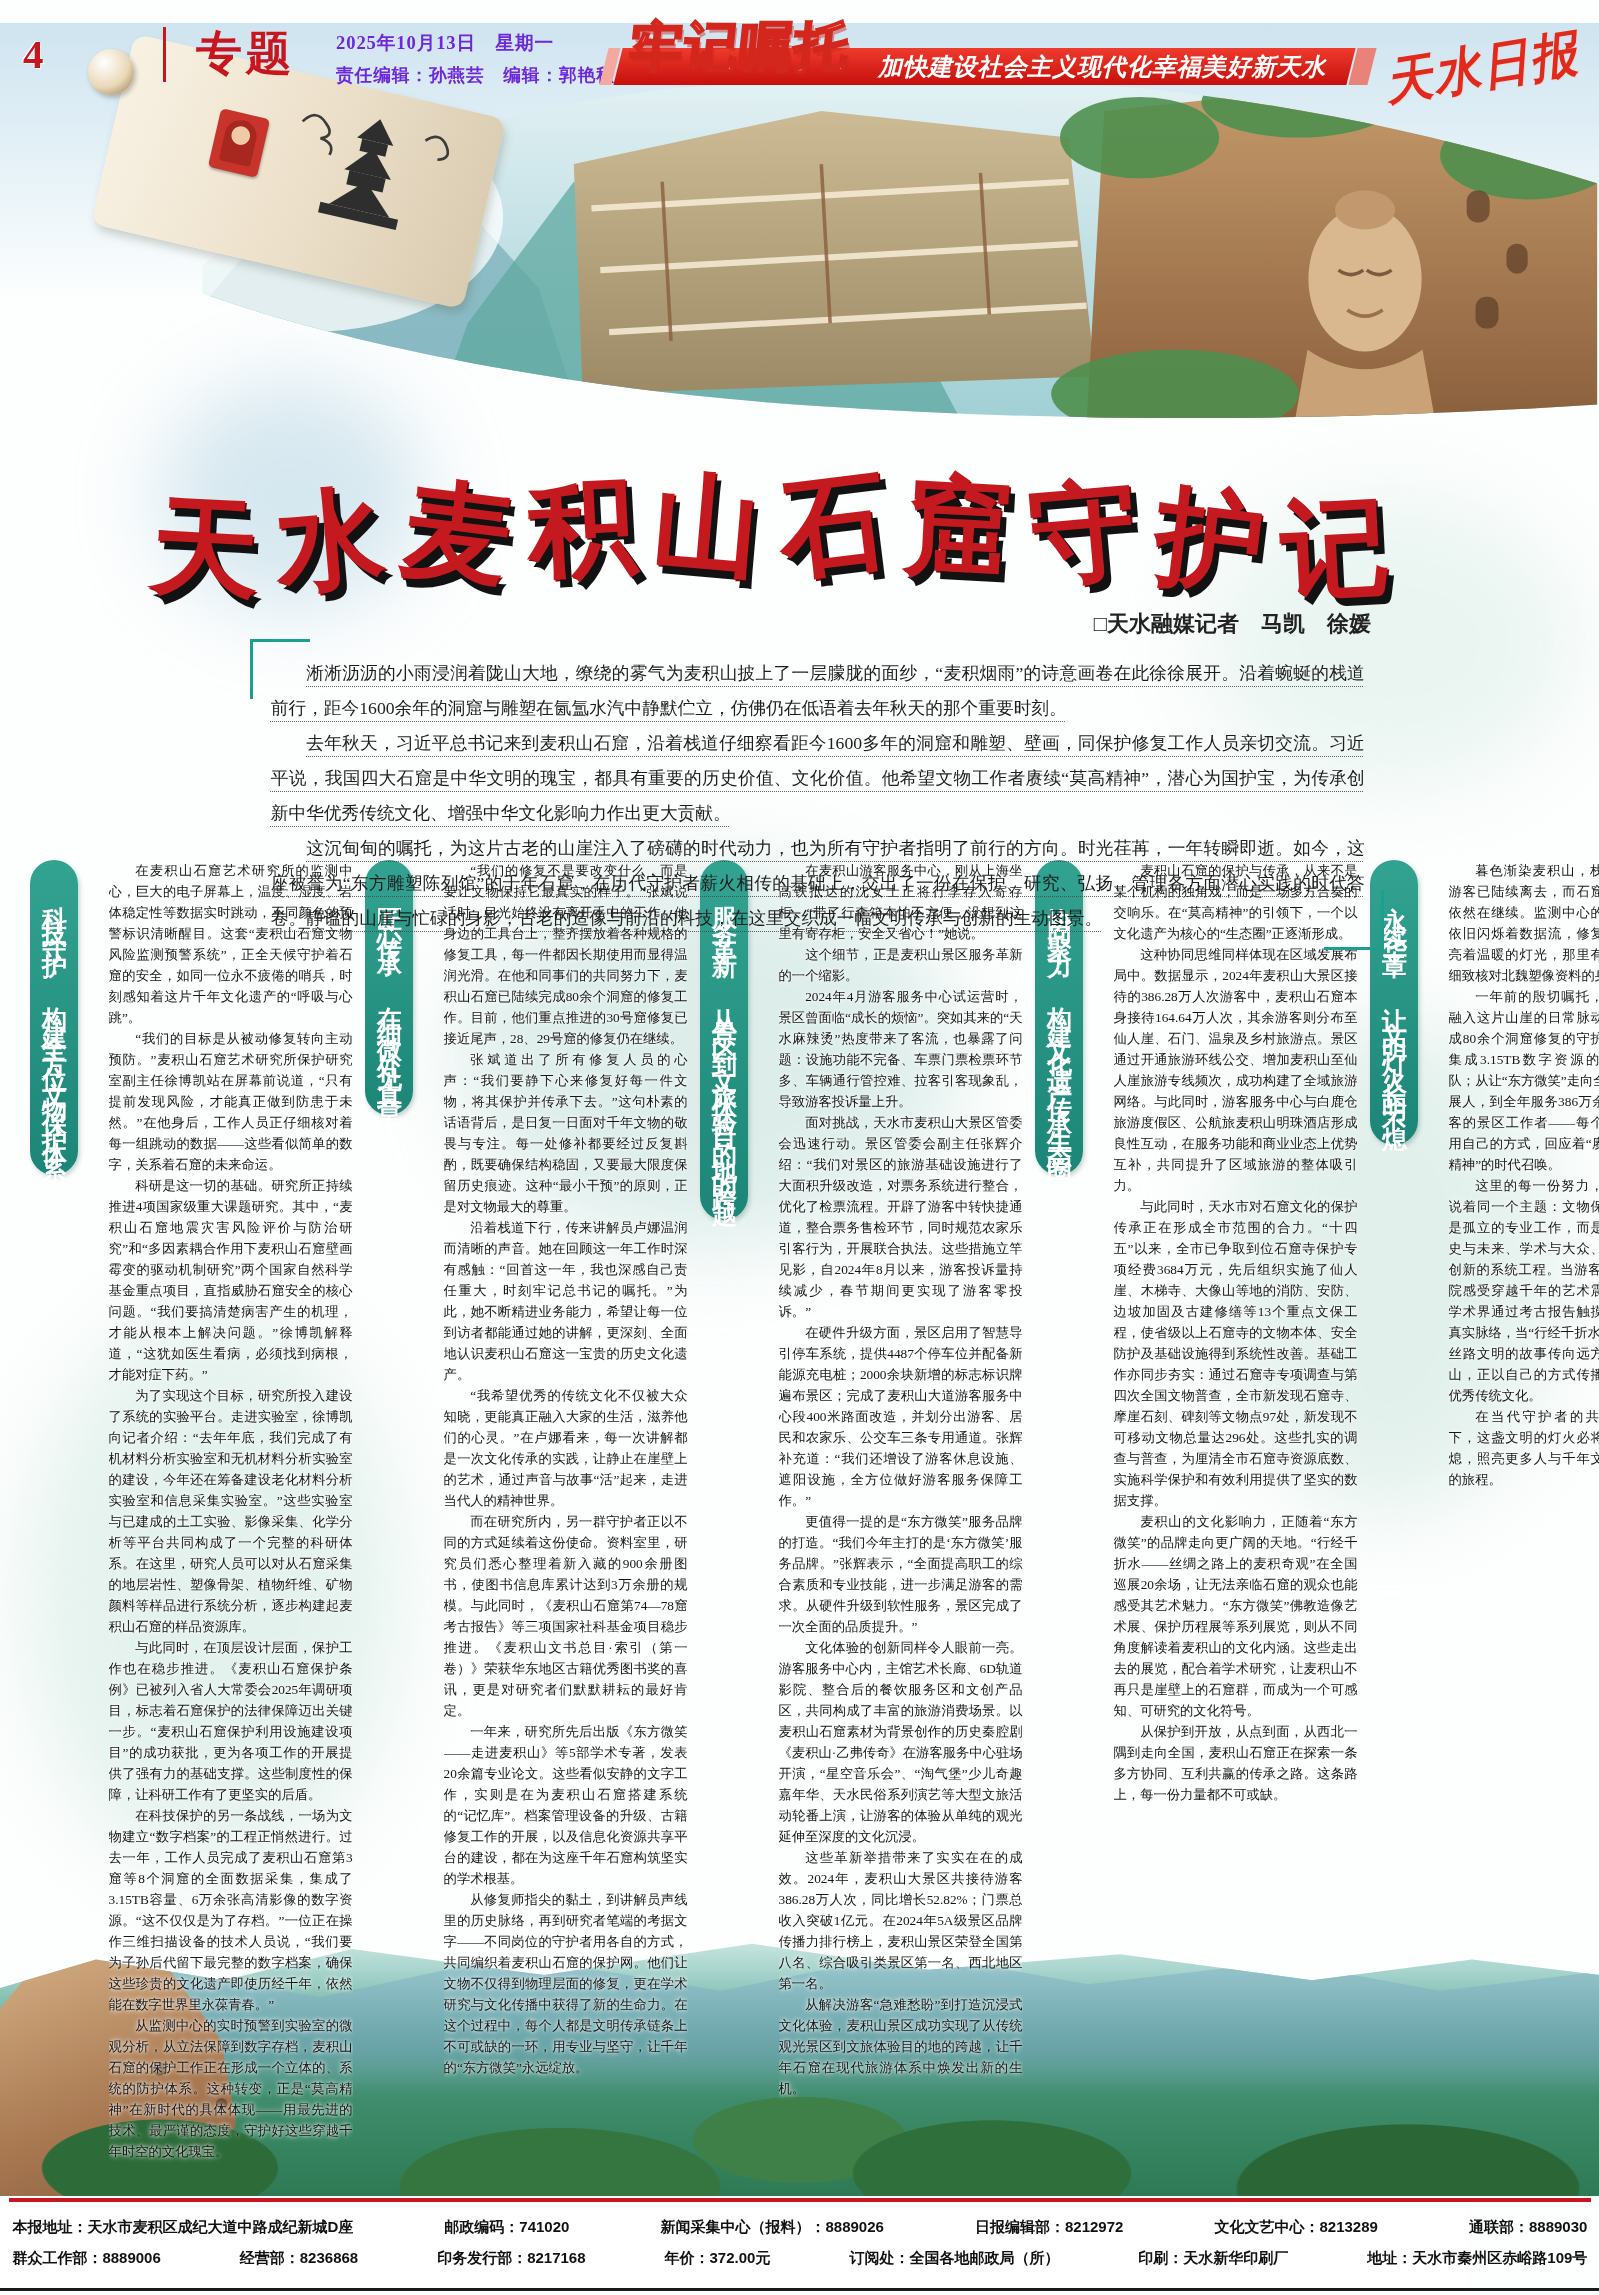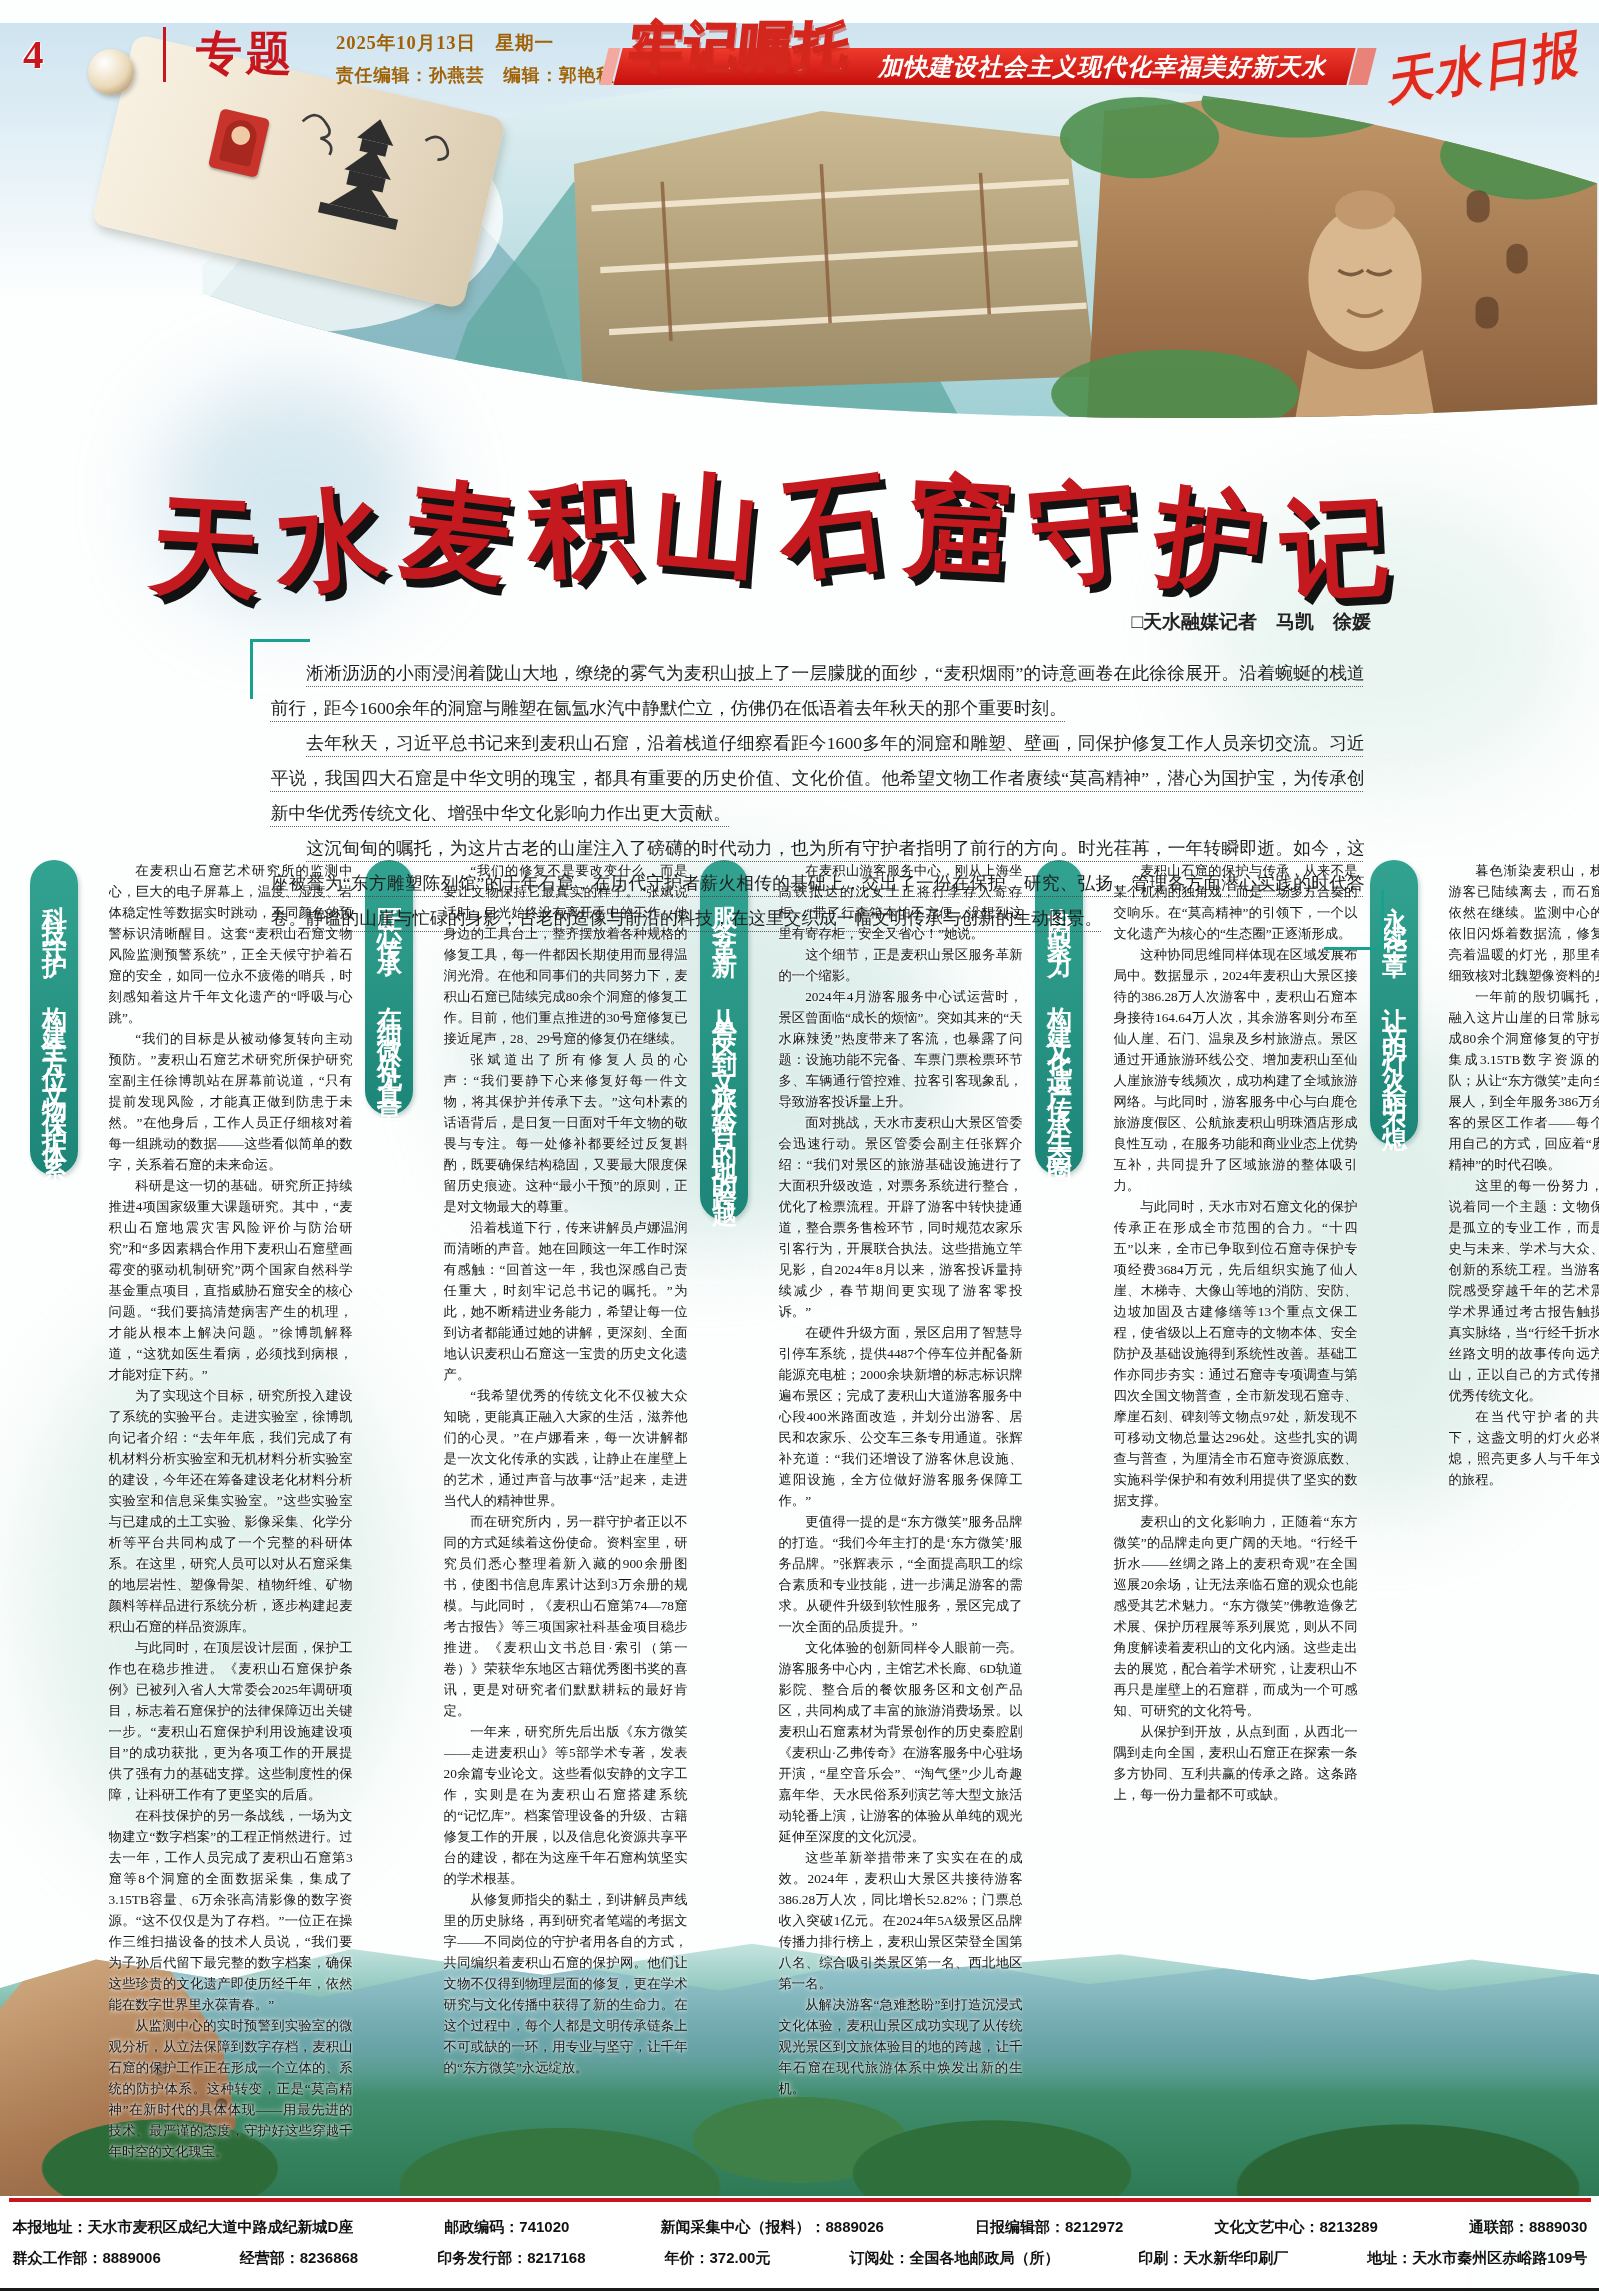--- a/index.html
+++ b/index.html
@@ -16,21 +16,21 @@
   .w3{left:1221px;top:1018px;width:336px;height:496px;background:#c9e4db;opacity:.5;}
   .w4{left:1203px;top:496px;width:372px;height:292px;background:#d4ebe3;opacity:.45;}
   .w5{left:159px;top:381px;width:265px;height:230px;background:#bcd9e6;opacity:.6;}
 
   
   .pagenum{left:23px;top:30px;font-size:41px;font-weight:bold;color:#c8161e;z-index:4;
            text-shadow:0.9px 0.9px 0 #fff,-0.9px -0.9px 0 #fff;}
   .hdivider{left:163px;top:26.5px;width:2.7px;height:55px;background:#c8161e;z-index:4;}
   .sectlabel{left:196px;top:23px;font-size:46px;font-weight:bold;color:#c8161e;z-index:4;
              font-family:"DejaVu Serif",serif;letter-spacing:3.5px;}
-  .dateblock{left:336px;top:30px;z-index:4;color:#a16207;font-weight:bold;}
+  .dateblock{left:336px;top:30px;z-index:4;color:#6d28d9;font-weight:bold;}
   .dateblock .d1{font-size:18.6px;letter-spacing:0.9px;}
   .dateblock .d2{font-size:17.7px;margin-top:7px;letter-spacing:0.9px;}
 
   .slogan-title{left:630px;top:12.4px;z-index:6;font-size:53px;font-weight:bold;color:#fff;
       font-family:"DejaVu Serif",serif;transform:skewX(-6deg);letter-spacing:1.8px;
       -webkit-text-stroke:2.2px #d3261c;
       text-shadow:2.7px 3.5px 0 rgba(205,35,25,.45);}
   .ribbon{left:618px;top:48px;width:733px;height:37px;z-index:5;transform:skewX(-14deg);
       background:linear-gradient(180deg,#ee3b2d,#c60f0c);}
   .ribbon::before{content:"";position:absolute;left:-14px;top:0;width:12.4px;height:37px;background:#f3a9a0;}
@@ -57,21 +57,21 @@
 
   
   .collage{left:202px;top:58px;z-index:1;}
 
   
   .main-title{left:124px;top:460px;width:1292px;z-index:3;text-align:center;white-space:nowrap;}
   .main-title span{display:inline-block;font-family:"DejaVu Serif",serif;font-weight:bold;
       font-size:108px;color:#c41a1f;margin:0 8.8px;
       text-shadow:6.2px 8px 0 #121212,1.8px 1.8px 0 #7c0b0b;}
   .byline{left:929px;top:609px;width:442px;z-index:3;text-align:right;
-      font-size:19px;font-weight:bold;color:#222;}
+      font-size:22px;font-weight:bold;color:#222;}
 
   
   .intro{left:262px;top:642px;width:1094px;z-index:3;padding:14px 8.8px 8.8px 8.8px;}
   .intro::before{content:"";position:absolute;left:-12.4px;top:-3.5px;width:57px;height:57px;
       border-left:3.5px solid #19a08e;border-top:3.5px solid #19a08e;}
   .intro::after{content:"";position:absolute;right:-10.6px;bottom:-5.3px;width:57px;height:57px;
       border-right:3.5px solid #19a08e;border-bottom:3.5px solid #19a08e;}
   .intro p{margin:0;text-indent:2em;font-size:17.7px;line-height:35px;color:#1d1d1d;
       text-align:justify;font-family:"Liberation Serif",serif;
       text-decoration:underline dotted rgba(70,70,70,.85);

